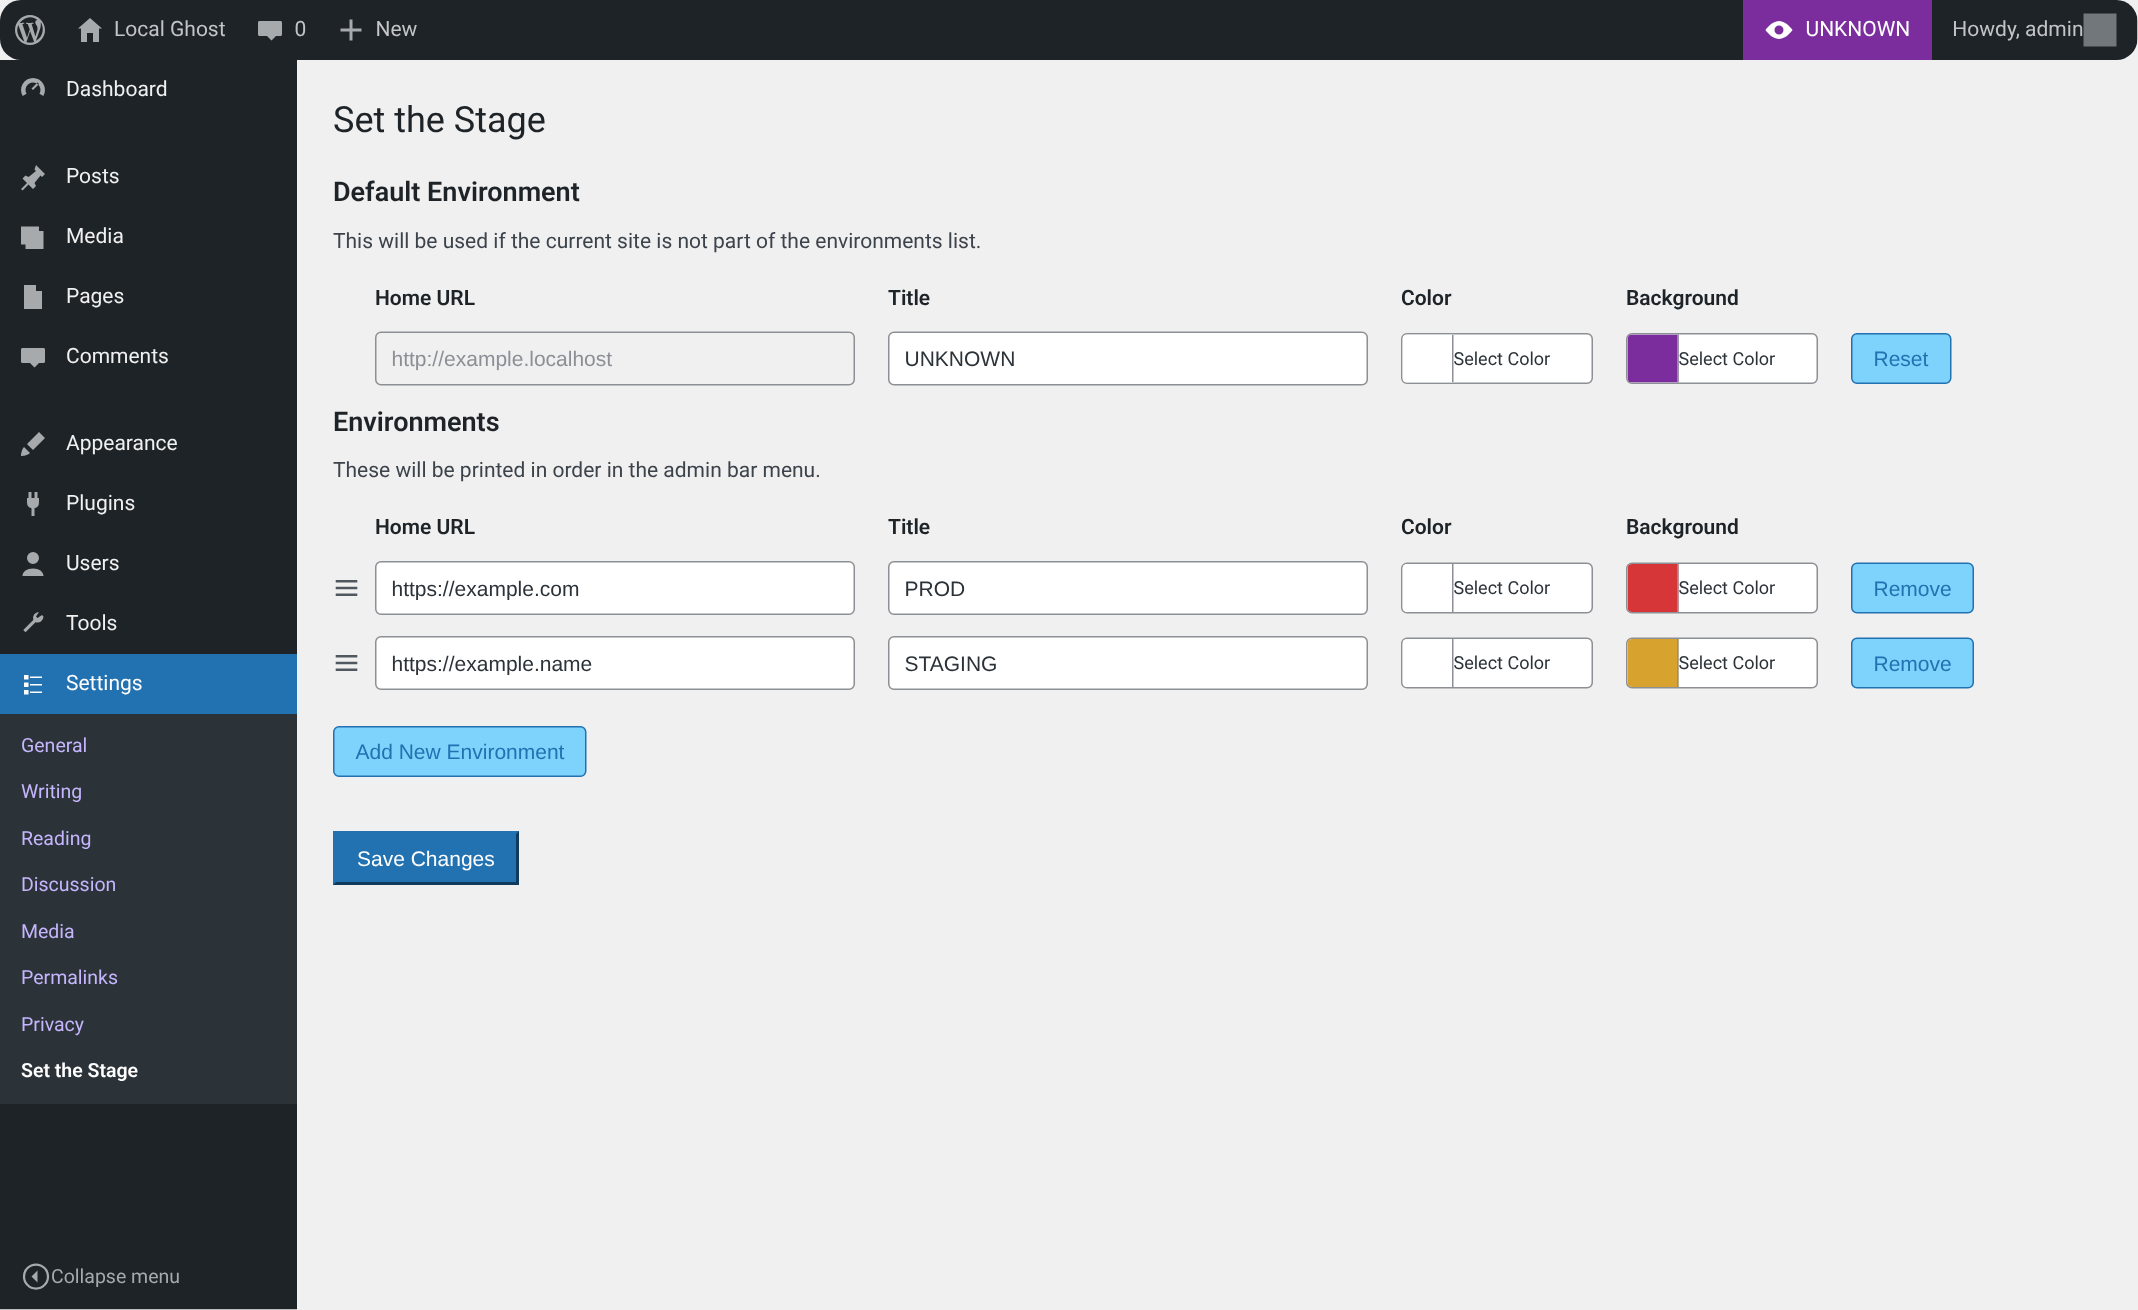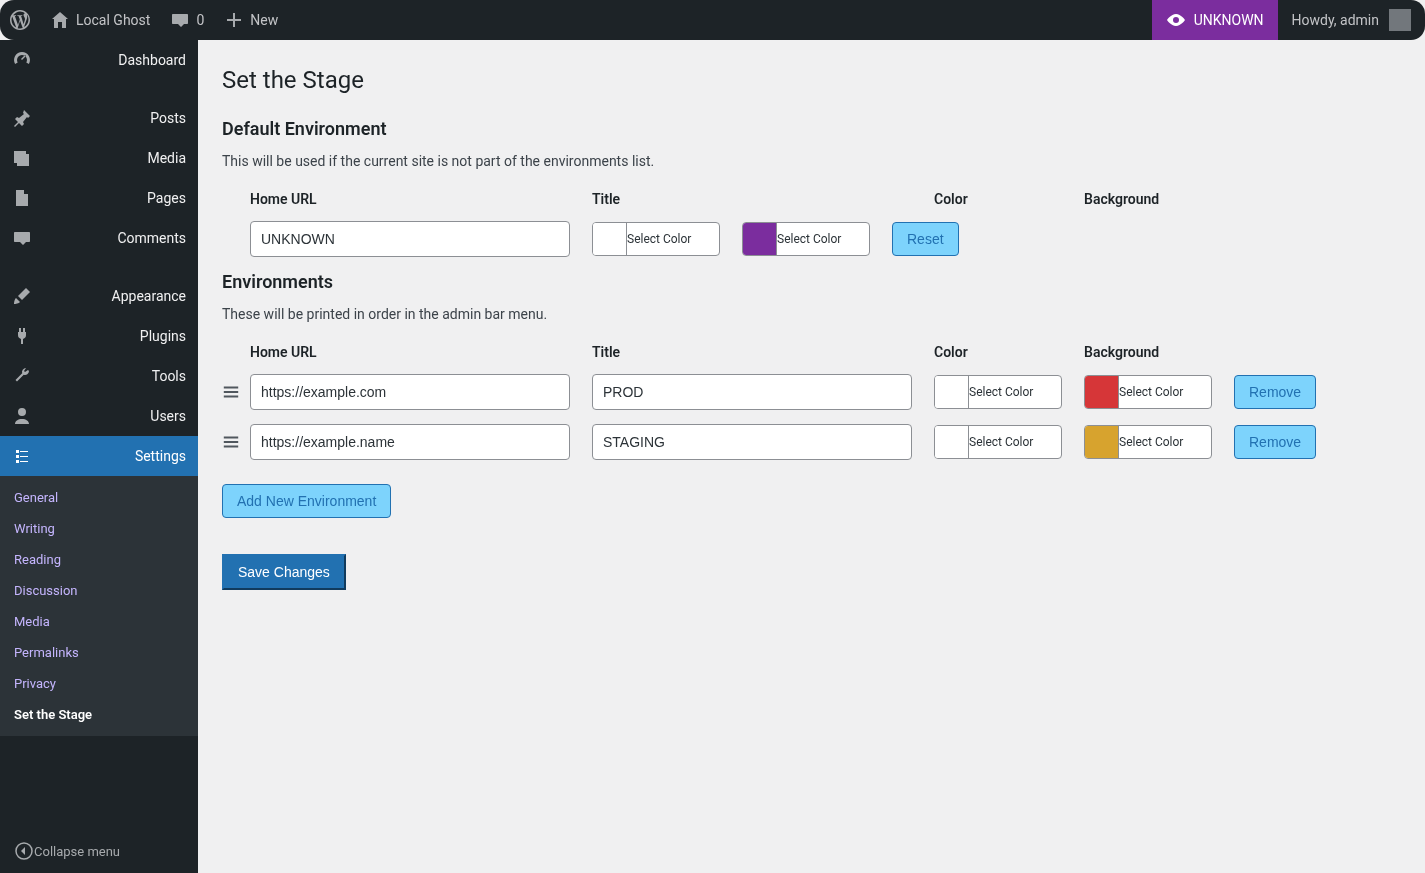--- a/index.html
+++ b/index.html
@@ -7,28 +7,28 @@
 #page { width: 1425px; height: 873px; overflow: hidden; display: flex; flex-direction: column; }
 
 
 .admin-bar { height: 40px; background: #1d2327; color: #c3c4c7; display: flex; align-items: center; font-size: 14px; border-radius: 14px; }
 .admin-bar-left { display: flex; align-items: center; height: 100%; }
 .admin-bar-right { margin-left: auto; display: flex; align-items: center; height: 100%; }
 .ab-item { display: flex; align-items: center; height: 100%; padding: 0 10px; gap: 6px; cursor: pointer; }
 .ab-item svg { width: 20px; height: 20px; fill: #a7aaad; }
 .env-badge { background: #7b2d9e; color: #fff; padding: 0 14px; height: 100%; display: flex; align-items: center; gap: 8px; }
 .env-badge svg { width: 20px; height: 20px; fill: #fff; }
-.howdy { padding: 0 14px; display: flex; align-items: center; gap: 10px; height: 100%; font-size: 14px; }
+.howdy { padding: 0 14px; display: flex; align-items: center; height: 100%; font-size: 14px; }
 .avatar { width: 22px; height: 22px; background: #72777c; display: inline-block; }
 
 
 .body { display: flex; flex: 1; min-height: 0; }
 .sidebar { width: 198px; background: #1d2327; color: #f0f0f1; display: flex; flex-direction: column; }
 .menu { list-style: none; }
-.menu-item { display: flex; align-items: center; padding: 10px 12px; color: #f0f0f1; font-size: 14px; cursor: pointer; gap: 12px; position: relative; justify-content: space-between; }
+.menu-item { display: flex; align-items: center; padding: 10px 12px; color: #f0f0f1; font-size: 14px; cursor: pointer; gap: 12px; position: relative; }
 .menu-item svg { width: 20px; height: 20px; fill: #a7aaad; }
 .menu-item.active { background: #2271b1; color: #fff; }
 .menu-item.active svg { fill: #fff; }
 .menu-item.active::after { content: ''; position: absolute; right: -8px; top: 50%; margin-top: -8px; border: 8px solid transparent; border-right-color: #f0f0f1; }
 .menu-sep { height: 18px; }
 .submenu { list-style: none; background: #2c3338; padding: 6px 0; }
 .submenu-item { padding: 8px 14px; color: #c4b5fd; font-size: 13px; cursor: pointer; }
 .submenu-item.current { color: #fff; font-weight: 600; }
 .collapse { margin-top: auto; display: flex; align-items: center; padding: 12px 14px; color: #a7aaad; cursor: pointer; font-size: 13px; }
 .collapse svg { width: 20px; height: 20px; fill: #a7aaad; }
@@ -151,29 +151,29 @@
         <span>Appearance</span>
       </li>
       <li class="menu-item">
         <svg viewBox="0 0 20 20">
               <path d="M7 2h2v4h2V2h2v4h1v3a4 4 0 01-3 3.9V18H9v-5.1A4 4 0 016 9V6h1V2z"></path>
             </svg>
         <span>Plugins</span>
       </li>
       <li class="menu-item">
         <svg viewBox="0 0 20 20">
+              <path d="M10 10a4 4 0 100-8 4 4 0 000 8zm-7 8c0-3 3-5 7-5s7 2 7 5H3z"></path>
+            </svg>
+        <span>Users</span>
+      </li>
+      <li class="menu-item">
+        <svg viewBox="0 0 20 20">
               <path d="M17 5a4 4 0 01-5.3 3.8L5 15.5 3.5 14 10.2 7.3A4 4 0 0114 2l-2 3 1 1 3-2z"></path>
             </svg>
         <span>Tools</span>
-      </li>
-      <li class="menu-item">
-        <svg viewBox="0 0 20 20">
-              <path d="M10 10a4 4 0 100-8 4 4 0 000 8zm-7 8c0-3 3-5 7-5s7 2 7 5H3z"></path>
-            </svg>
-        <span>Users</span>
       </li>
       <li class="menu-item active">
         <svg viewBox="0 0 20 20">
               <path d="M4 4h3v3H4zM8 5h8v1H8zM4 9h3v3H4zM8 10h8v1H8zM4 14h3v3H4zM8 15h8v1H8z"></path>
             </svg>
         <span>Settings</span>
       </li>
     </ul>
     <ul class="submenu">
       <li class="submenu-item">General</li>
@@ -201,20 +201,21 @@
     <p class="desc">This will be used if the current site is not part of the environments list.</p>
 
     <div class="row header">
       <div class="col-url cell">Home URL</div>
       <div class="col-title cell">Title</div>
       <div class="col-color cell">Color</div>
       <div class="col-bg cell">Background</div>
     </div>
 
     <div class="row">
+      <div class="col-url"><input class="text" disabled="" placeholder="http://example.localhost" style=""></div>
       <div class="col-title"><input class="text" value="UNKNOWN" style=""></div>
       <div class="col-color">
         <div class="color-picker">
           <div class="swatch" style="background:#ffffff"></div>
           <div class="color-label">Select Color</div>
         </div>
       </div>
       <div class="col-bg">
         <div class="color-picker">
           <div class="swatch" style="background:#7b2d9e"></div>

